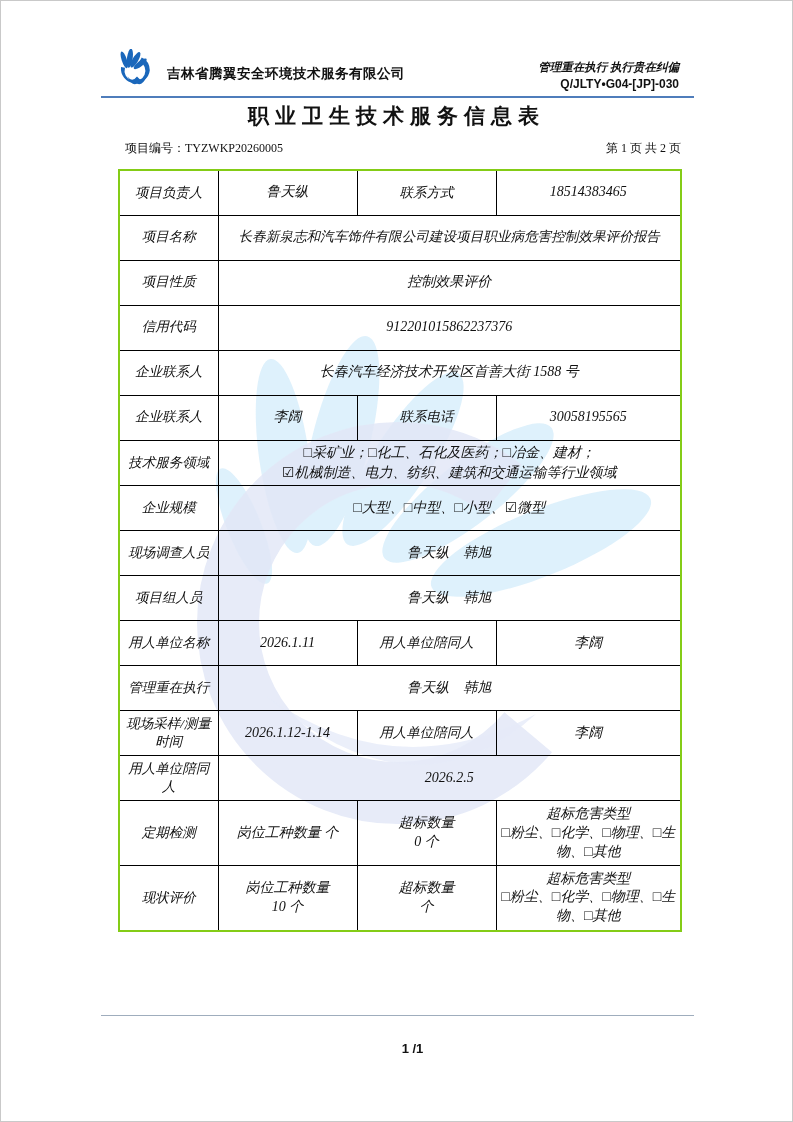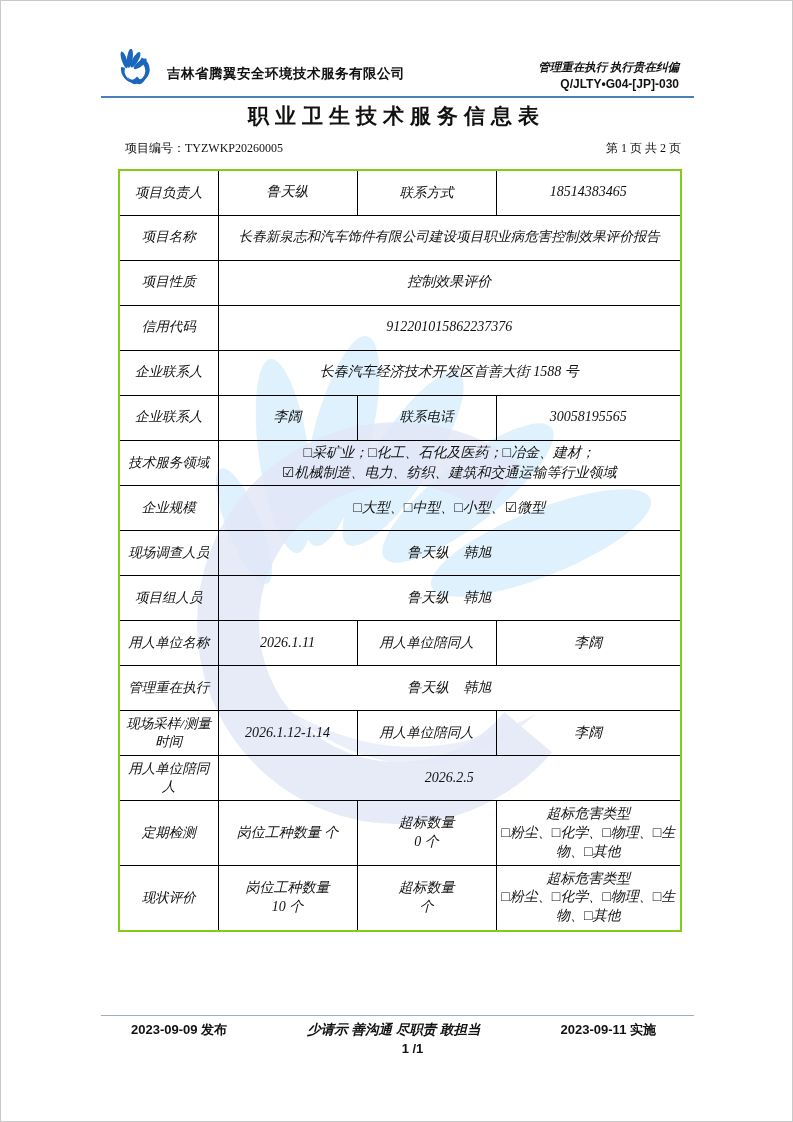--- a/index.html
+++ b/index.html
@@ -179,20 +179,15 @@
       </td>
       <td>
         <div>超标危害类型</div>
         <div>□粉尘、□化学、□物理、□生物、□其他</div>
       </td>
     </tr>
   </tbody>
     </table>
 
   <div class="rule bottom"></div>
-  <div class="footer-row">
-    <span>2023-09-09 发布</span>
-    <span class="motto">少请示 善沟通 尽职责 敢担当</span>
-    <span>2023-09-11 实施</span>
-  </div>
   <div class="pagenum">1 /1</div>
 
 </div>
 
 </body></html>

